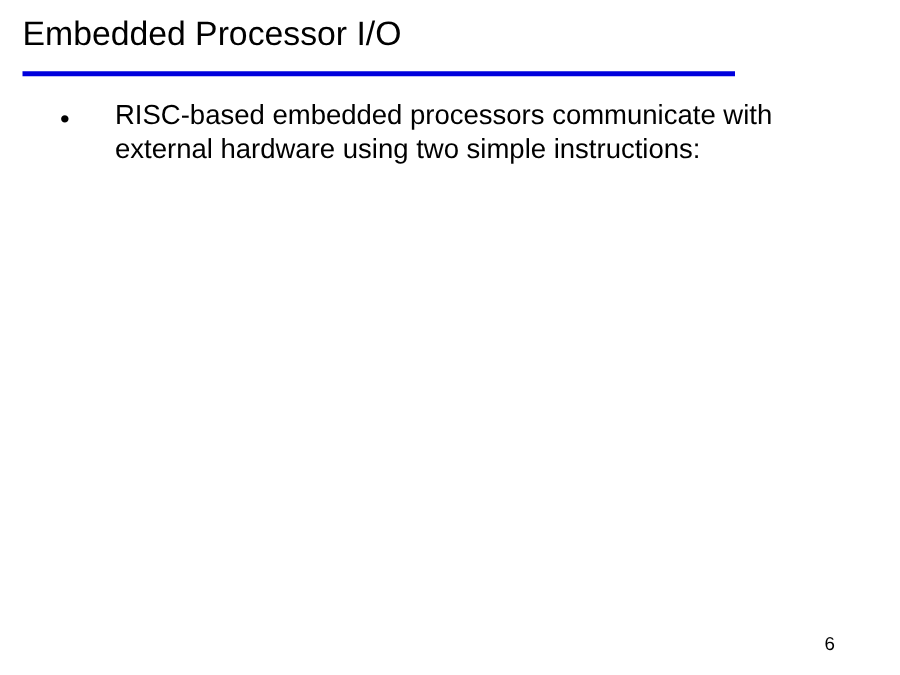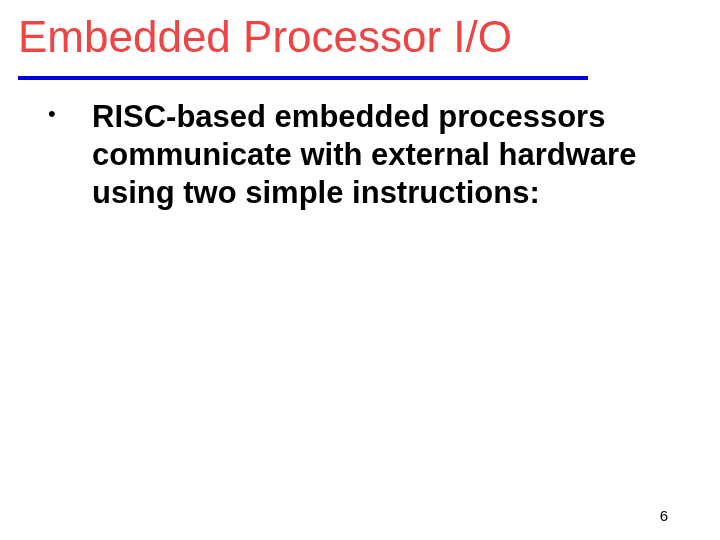--- a/index.html
+++ b/index.html
@@ -5,23 +5,23 @@
     * { margin: 0; padding: 0; box-sizing: border-box; }
     body {
       width: 720px;
       height: 540px;
       background: #ffffff;
       font-family: Arial, Helvetica, sans-serif;
       position: relative;
       overflow: hidden;
     }
     .slide-title {
-      font-size: 44px;
+      font-size: 27px;
       font-weight: 400;
-      color: #ef4444;
+      color: #000000;
       padding: 12px 18px 14px 18px;
       letter-spacing: 0px;
     }
     .title-rule {
       border: none;
       border-top: 4px solid #0000dd;
       margin: 0 18px 0 18px;
       width: 570px;
     }
     .content {
@@ -33,25 +33,24 @@
     }
     .bullet-mark {
       font-size: 22px;
       color: #000000;
       width: 44px;
       flex-shrink: 0;
       line-height: 1.25;
       padding-top: 2px;
     }
     .bullet-text {
-      font-size: 31px;
+      font-size: 22px;
       color: #000000;
       line-height: 1.22;
       max-width: 560px;
-      font-weight: bold;
     }
     .page-number {
       position: absolute;
       bottom: 16px;
       right: 52px;
       font-size: 15px;
       color: #000000;
     }
   </style>
 </head>

